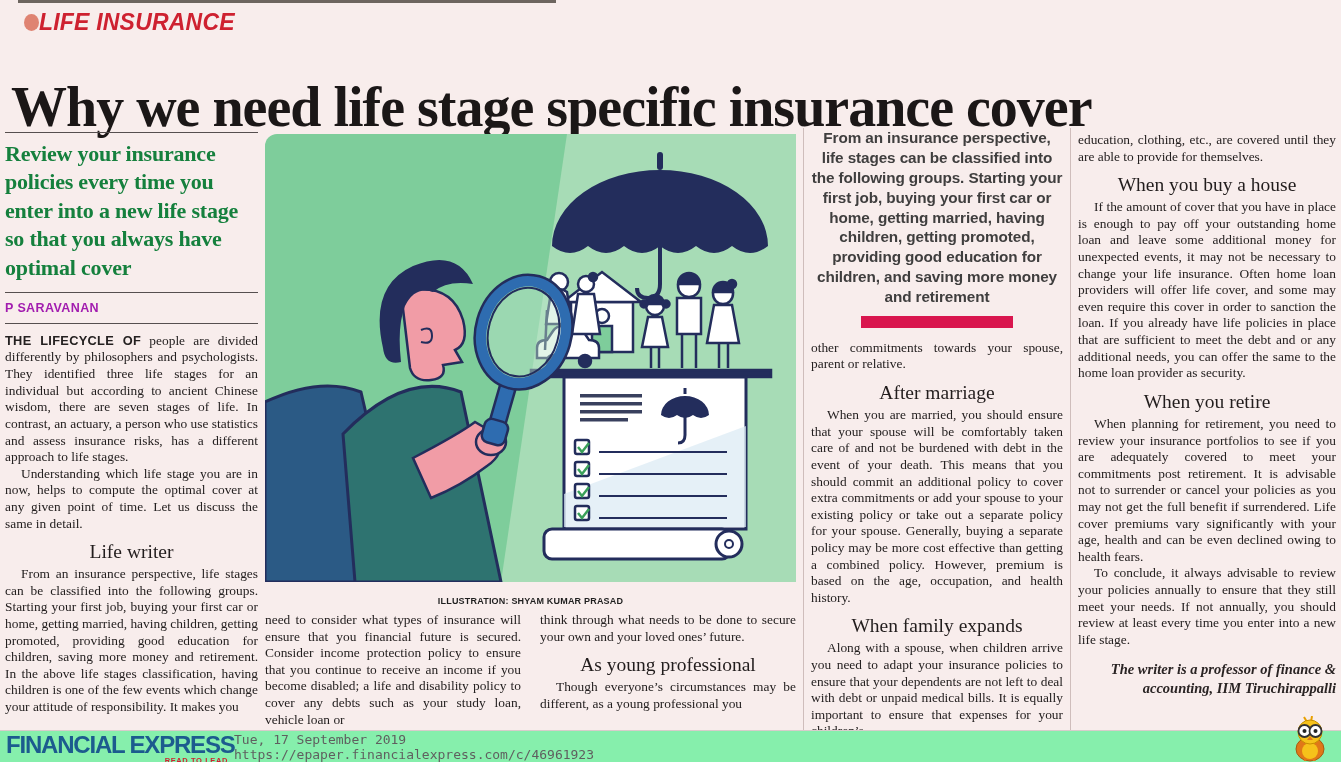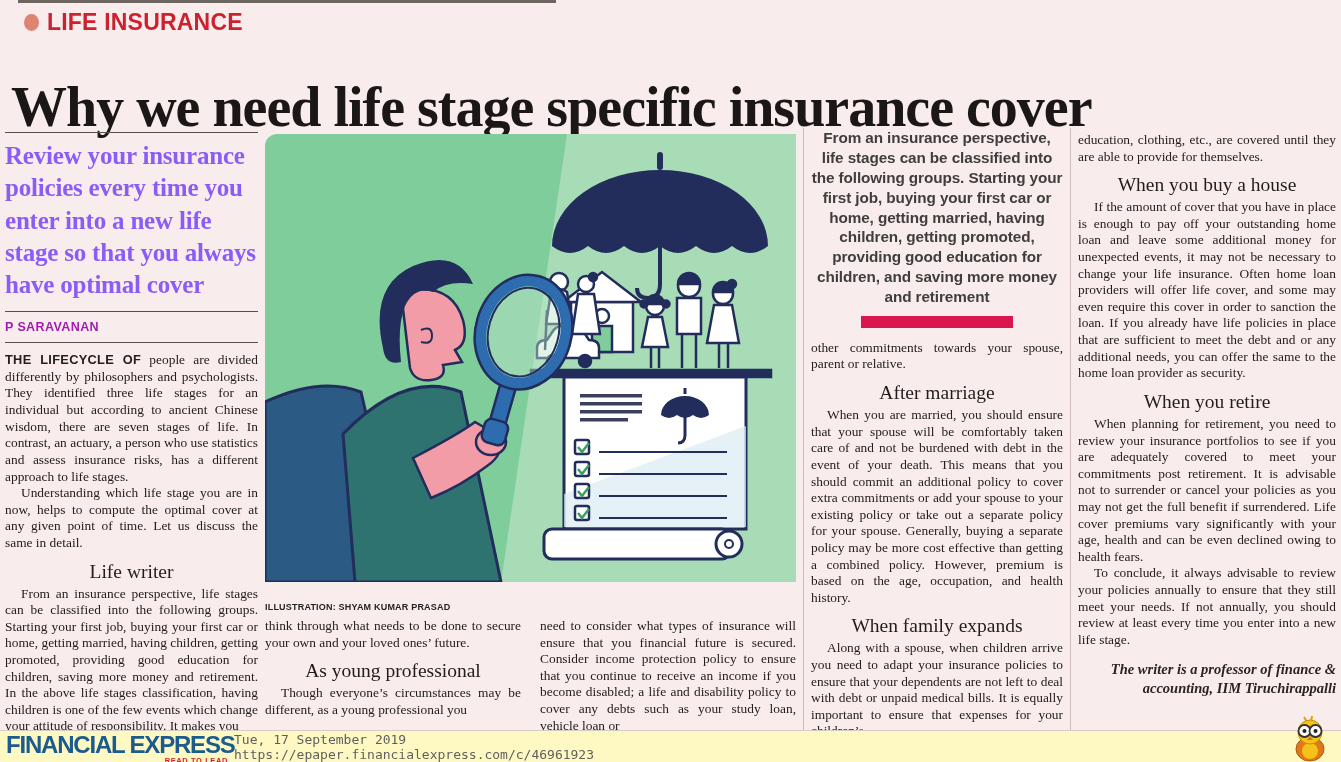--- a/index.html
+++ b/index.html
@@ -4,21 +4,21 @@
 <style>
   html,body{margin:0;padding:0;}
   body{
     width:1341px;height:762px;position:relative;overflow:hidden;
     background:#f8edec;
     font-family:"Liberation Serif",serif;
     color:#242020;
   }
   .top-edge{position:absolute;left:18px;top:0;width:538px;height:3px;background:#4a423c;opacity:.8;}
   
-  .kicker{position:absolute;left:24px;top:9px;display:flex;align-items:center;gap:8px;}
+  .kicker{position:absolute;left:24px;top:9px;display:flex;align-items:center;font-style:italic;}
   .kicker-dot{width:15px;height:17px;border-radius:50%;background:#df8372;}
   .kicker-label{font-family:"Liberation Sans",sans-serif;font-weight:bold;font-size:23px;color:#ce2130;letter-spacing:.2px;}
   .headline{
     position:absolute;left:11px;top:40px;width:1334px;
     font-family:"Liberation Serif",serif;font-weight:bold;font-size:56px;
     letter-spacing:-1px;color:#1b1717;white-space:nowrap;line-height:1.05;
   }
   
   .content{
     position:absolute;left:0;top:126px;right:0;bottom:31px;
@@ -26,58 +26,58 @@
   }
   .col{box-sizing:border-box;}
   .col1{width:253px;padding-top:6px;}
   .colgroup{width:531px;padding-top:8px;}
   .col4{width:252px;padding-top:2px;}
   .col5{width:258px;padding-top:6px;}
   .vdivider{width:1px;background:#cfbdbb;margin-top:2px;}
   
   .rule{height:0;border-top:1.5px solid #564f4f;}
   .standfirst{
-    font-size:25px;font-weight:bold;line-height:1.29;color:#8b5cf6;
+    font-size:22px;font-weight:bold;line-height:1.29;color:#15803d;
     padding:7px 0 10px 0;letter-spacing:-.2px;
   }
   .byline{
     font-family:"Liberation Sans",sans-serif;font-weight:bold;font-size:12.5px;
     letter-spacing:.4px;color:#a21caf;padding:8px 0;
   }
   p.body{margin:0;font-size:13.4px;line-height:1.24;text-align:justify;}
   p.body.first{margin-top:9px;}
   p.ind{text-indent:16px;}
   .leadin{font-family:"Liberation Sans",sans-serif;font-weight:bold;font-size:12.8px;letter-spacing:.3px;}
   h3.subhead{
     margin:9px 0 3px 0;font-family:"Liberation Serif",serif;font-weight:normal;
     font-size:19.5px;color:#221d1d;letter-spacing:0;text-align:center;
   }
   
   .illo-wrap{width:531px;}
   .illo-credit{
     font-family:"Liberation Sans",sans-serif;font-weight:bold;font-size:9px;
-    color:#1f1f1f;text-align:left;margin-top:16px;letter-spacing:.2px;
+    color:#1f1f1f;text-align:center;margin-top:10px;letter-spacing:.2px;
   }
   .subcols{display:flex;justify-content:space-between;margin-top:6px;}
   .subcol{width:256px;}
   
   .pullquote{
     font-family:"Liberation Sans",sans-serif;font-weight:bold;font-size:15.3px;
     line-height:1.3;text-align:center;color:#3f3e3e;letter-spacing:-.1px;
   }
   .quote-bar{width:152px;height:12px;background:#d9164e;margin:9px auto 12px auto;}
   
   .writer-credit{
     margin-top:12px;font-style:italic;font-weight:bold;font-size:14.5px;
     text-align:right;line-height:1.3;color:#2a2424;
   }
   
   .footer{
     position:absolute;left:0;right:0;bottom:0;height:31px;
-    background:#fef9c3;border-top:1px solid #d8cccb;padding-left:15px;
+    background:#86efac;border-top:1px solid #d8cccb;padding-left:15px;
   }
   .fe-logo{position:absolute;left:6px;top:2px;width:222px;}
   .fe-name{
     font-family:"Liberation Sans",sans-serif;font-weight:bold;font-size:24px;
     color:#1c5b8e;letter-spacing:-1.2px;line-height:1;white-space:nowrap;
   }
   .fe-tagline{
     font-family:"Liberation Sans",sans-serif;font-weight:bold;font-size:7.5px;
     color:#ce2130;text-align:right;letter-spacing:.6px;margin-top:-1px;
   }
@@ -232,26 +232,26 @@
           <rect x="246" y="290" width="24" height="24" rx="7" fill="#2e6cb0" stroke="#232d5c" stroke-width="2.5"></rect>
           <ellipse cx="258" cy="198" rx="42" ry="52" fill="#bfe6cd" fill-opacity="0.45" stroke="#2e6cb0" stroke-width="11"></ellipse>
           <ellipse cx="258" cy="198" rx="48" ry="58" fill="none" stroke="#232d5c" stroke-width="2.5"></ellipse>
           <ellipse cx="258" cy="198" rx="35" ry="45" fill="none" stroke="#232d5c" stroke-width="2"></ellipse>
         </g>
       </g>
     </svg>
     <div class="illo-credit">ILLUSTRATION: SHYAM KUMAR PRASAD</div>
     <div class="subcols">
       <div class="subcol">
+        <p class="body">need to consider what types of insurance will ensure that you financial future is secured. Consider income protection policy to ensure that you continue to receive an income if you become disabled; a life and disability policy to cover any debts such as your study loan, vehicle loan or</p>
+      </div>
+      <div class="subcol">
         <p class="body">think through what needs to be done to secure your own and your loved ones’ future.</p>
         <h3 class="subhead">As young professional</h3>
         <p class="body ind">Though everyone’s circumstances may be different, as a young professional you</p>
-      </div>
-      <div class="subcol">
-        <p class="body">need to consider what types of insurance will ensure that you financial future is secured. Consider income protection policy to ensure that you continue to receive an income if you become disabled; a life and disability policy to cover any debts such as your study loan, vehicle loan or</p>
       </div>
     </div>
   </div>
 
   <div class="vdivider"></div>
 
   <div class="col col4">
     <div class="pullquote">From an insurance perspective, life stages can be classified into the following groups. Starting your first job, buying your first car or home, getting married, having children, getting promoted, providing good education for children, and saving more money and retirement</div>
     <div class="quote-bar"></div>
     <p class="body">other commitments towards your spouse, parent or relative.</p>

